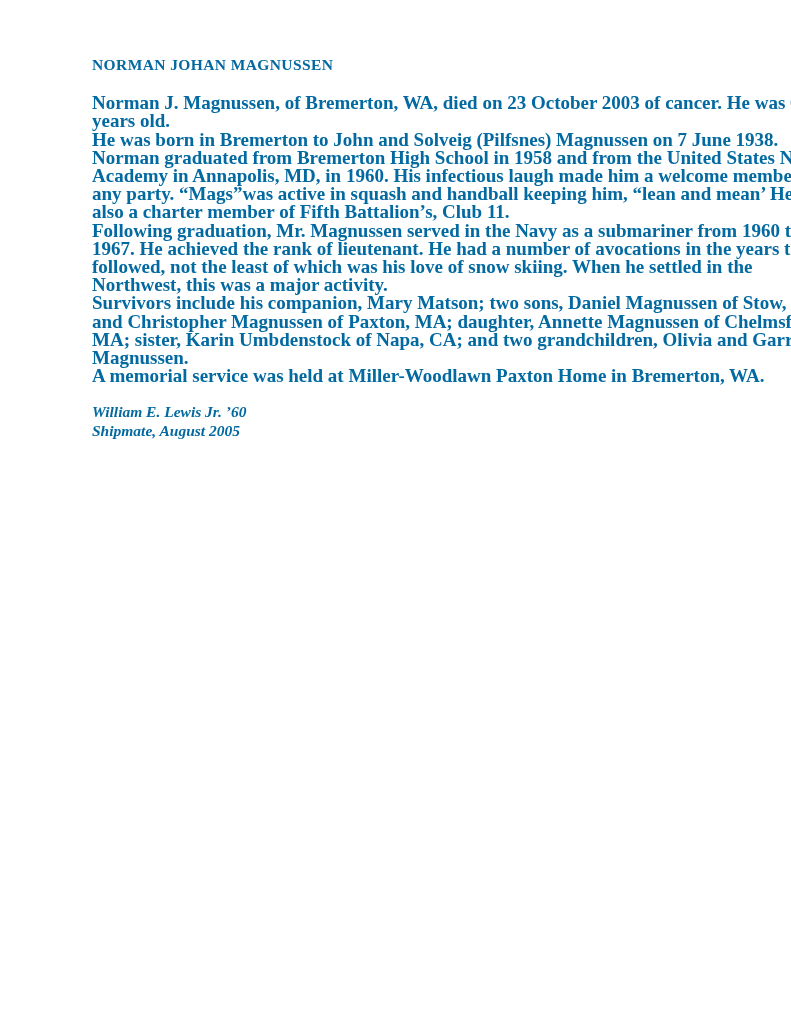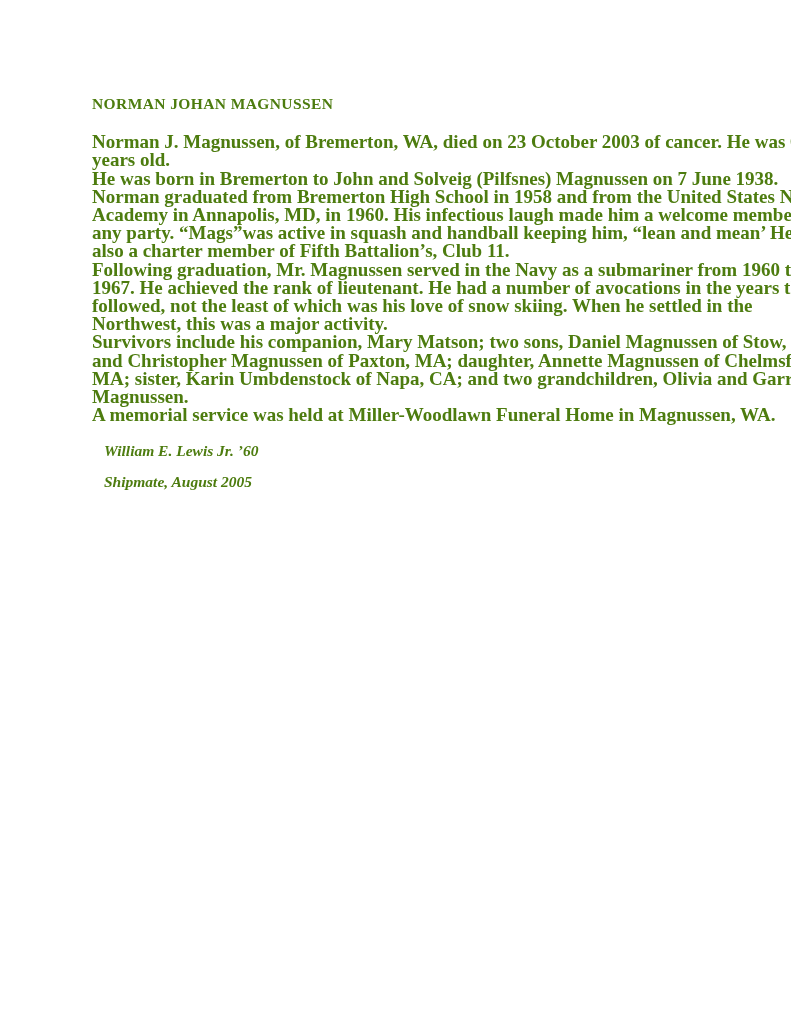--- a/index.html
+++ b/index.html
@@ -15,22 +15,22 @@
     overflow: hidden;
   }
   .page {
     position: absolute;
     top: 0;
     left: 0;
     width: 791px;
     height: 1024px;
     background: #ffffff;
     box-sizing: border-box;
-    padding: 95px 0 0 92px;
-    color: #4d7c0f;
+    padding: 56px 0 0 92px;
+    color: #0369a1;
   }
   .doc-title {
     font-size: 15.5px;
     font-weight: bold;
     line-height: 18.2px;
     letter-spacing: 0.4px;
     margin: 0 0 20px 0;
     white-space: pre;
   }
   .doc-body {
@@ -44,21 +44,21 @@
     white-space: pre;
   }
   .signature-block {
     margin-top: 18px;
   }
   .signature-line {
     font-size: 15.5px;
     font-weight: bold;
     font-style: italic;
     line-height: 18.5px;
-    margin: 12px;
+    margin: 0;
     white-space: pre;
   }
 </style>
 </head>
 <body>
 
 <div class="page">
 
   <h1 class="doc-title">NORMAN JOHAN MAGNUSSEN</h1>
 
@@ -71,21 +71,21 @@
 any party. “Mags”was active in squash and handball keeping him, “lean and mean’ He was
 also a charter member of Fifth Battalion’s, Club 11.</p>
     <p class="paragraph">Following graduation, Mr. Magnussen served in the Navy as a submariner from 1960 to
 1967. He achieved the rank of lieutenant. He had a number of avocations in the years that
 followed, not the least of which was his love of snow skiing. When he settled in the
 Northwest, this was a major activity.</p>
     <p class="paragraph">Survivors include his companion, Mary Matson; two sons, Daniel Magnussen of Stow, MA,
 and Christopher Magnussen of Paxton, MA; daughter, Annette Magnussen of Chelmsford,
 MA; sister, Karin Umbdenstock of Napa, CA; and two grandchildren, Olivia and Garrett
 Magnussen.</p>
-    <p class="paragraph">A memorial service was held at Miller-Woodlawn Funeral Home in Magnussen, WA.</p>
+    <p class="paragraph">A memorial service was held at Miller-Woodlawn Paxton Home in Bremerton, WA.</p>
   </div>
 
   <div class="signature-block">
     <p class="signature-line">William E. Lewis Jr. ’60</p>
     <p class="signature-line">Shipmate, August 2005</p>
   </div>
 
 </div>
 
 </body></html>

